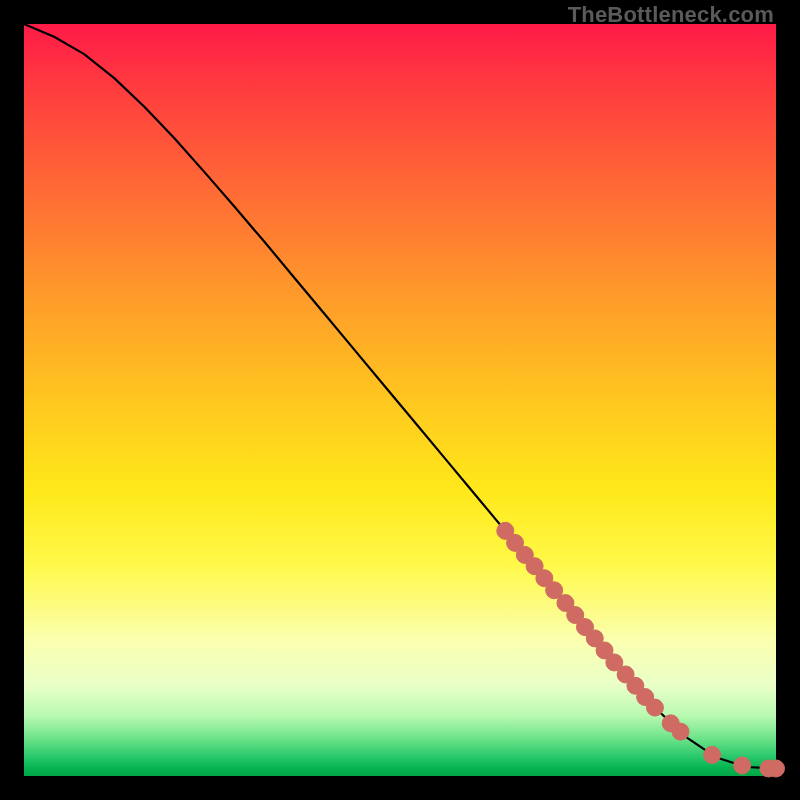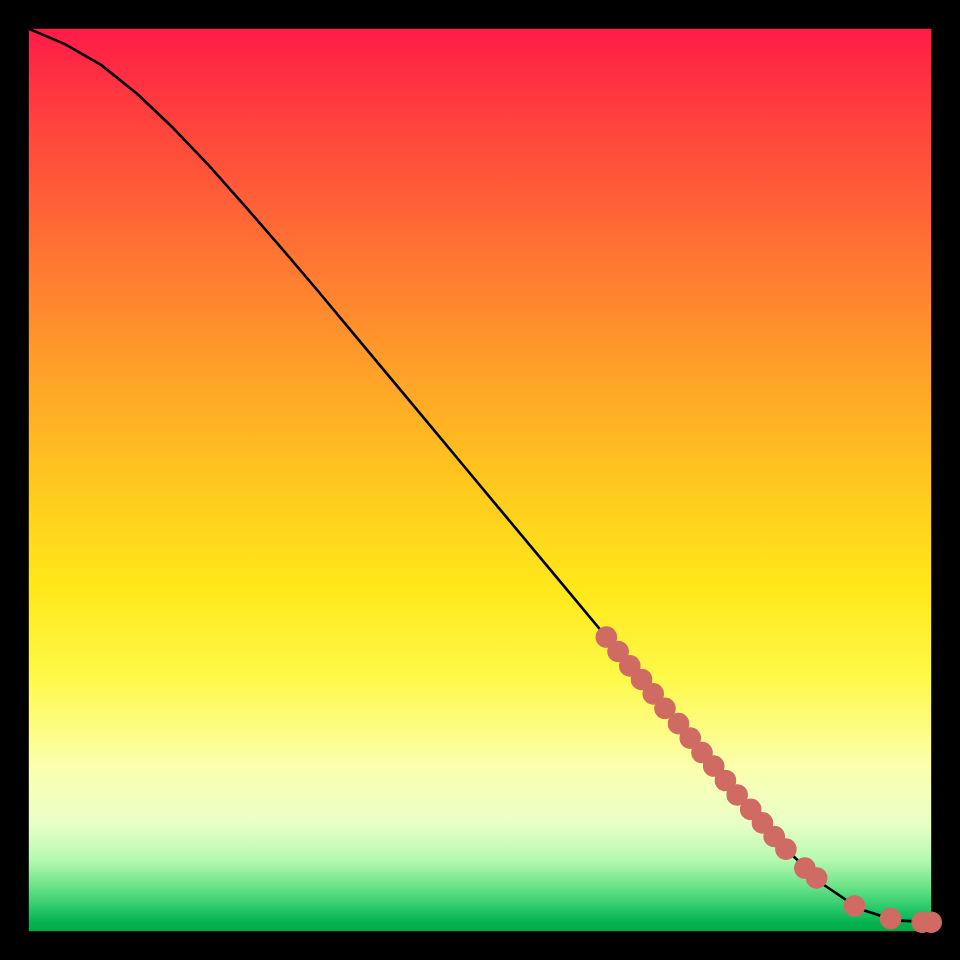--- a/index.html
+++ b/index.html
@@ -68,20 +68,21 @@
   }
   .marker {
     fill: #cf6b63;
     stroke: #cf6b63;
   }
 </style>
 </head>
 <body>
 
 <div class="frame">
+  <div class="attribution">TheBottleneck.com</div>
   <div class="plot">
     <svg class="lines" viewBox="0 0 752 752">
       <path id="curvePath" class="curve" d="M0.00 0.00 L30.08 12.78 L60.16 30.08 L90.24 54.14 L120.32 82.72 L150.40 114.30 L180.48 148.14 L210.56 182.74 L240.64 218.08 L270.72 254.18 L300.80 290.27 L330.88 326.37 L360.96 362.46 L391.04 398.56 L421.12 434.66 L451.20 470.75 L481.28 506.85 L511.36 542.94 L541.44 579.04 L571.52 615.14 L601.60 650.48 L631.68 684.32 L661.76 712.90 L691.84 733.20 L721.92 742.98 L752.00 744.48"></path>
       <g id="markerGroup">
           <circle cx="481.28" cy="506.85" r="8.5" class="marker"></circle>
           <circle cx="491.06" cy="518.88" r="8.5" class="marker"></circle>
           <circle cx="500.83" cy="530.91" r="8.5" class="marker"></circle>
           <circle cx="510.61" cy="542.19" r="8.5" class="marker"></circle>
           <circle cx="520.38" cy="554.22" r="8.5" class="marker"></circle>
           <circle cx="530.16" cy="566.26" r="8.5" class="marker"></circle>

